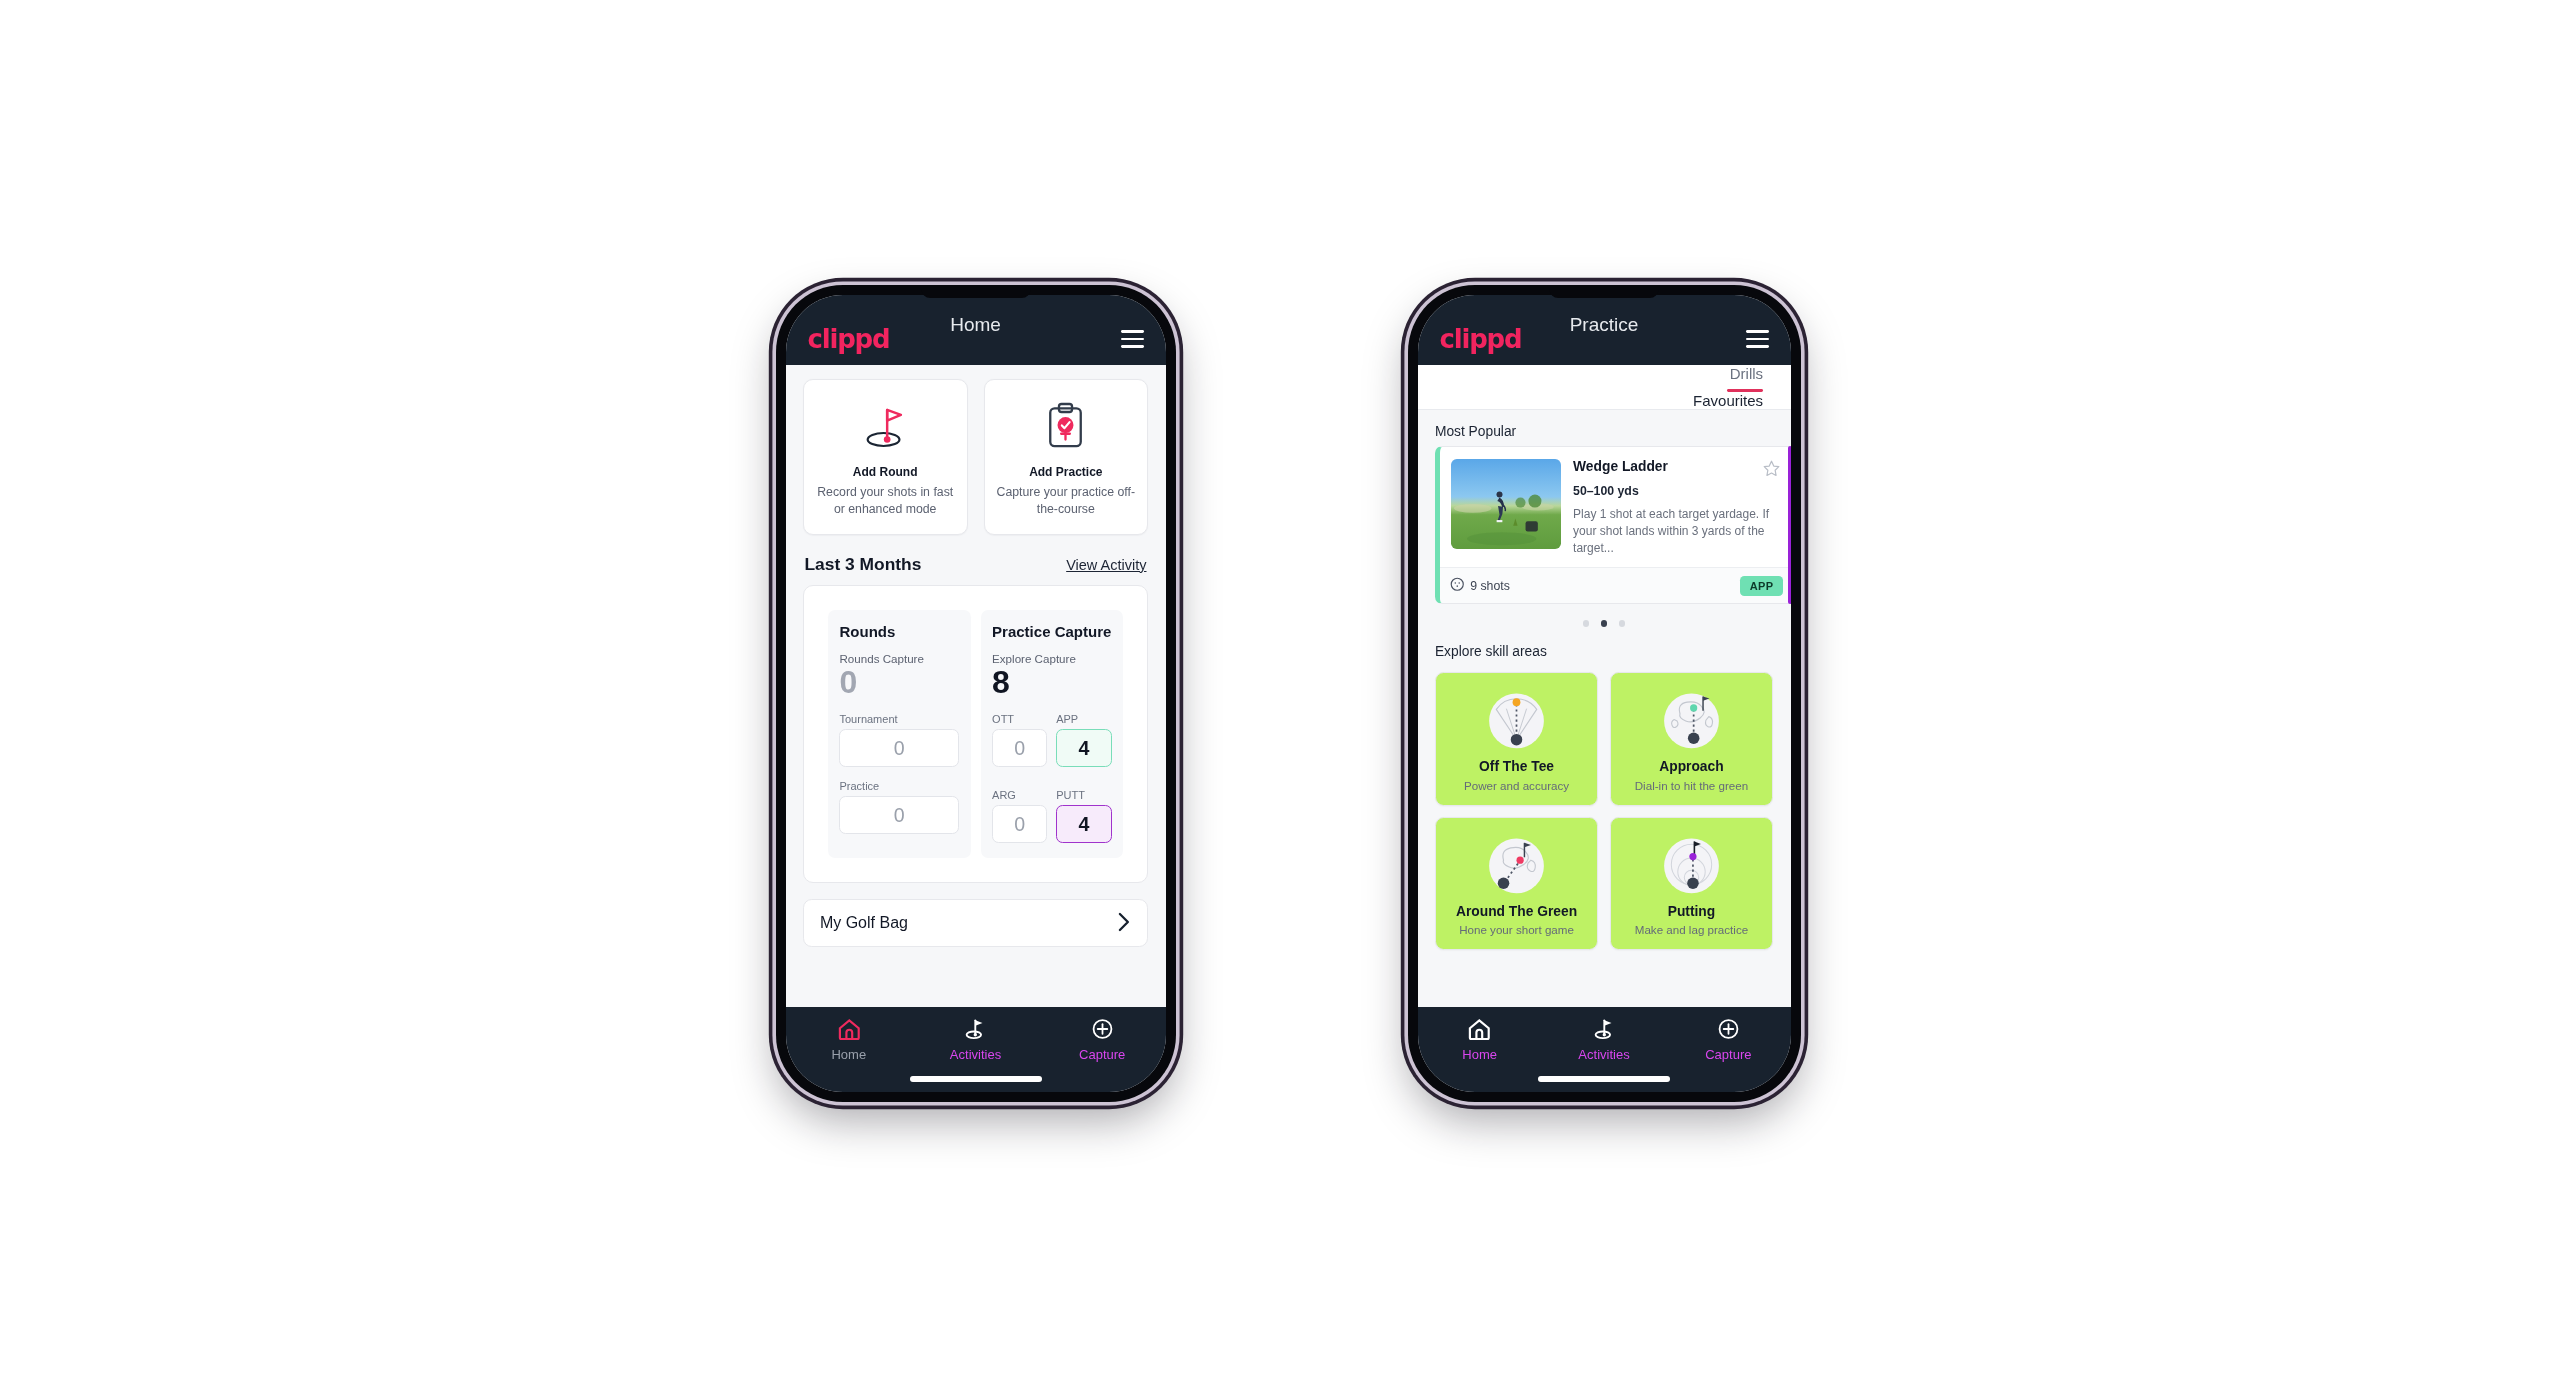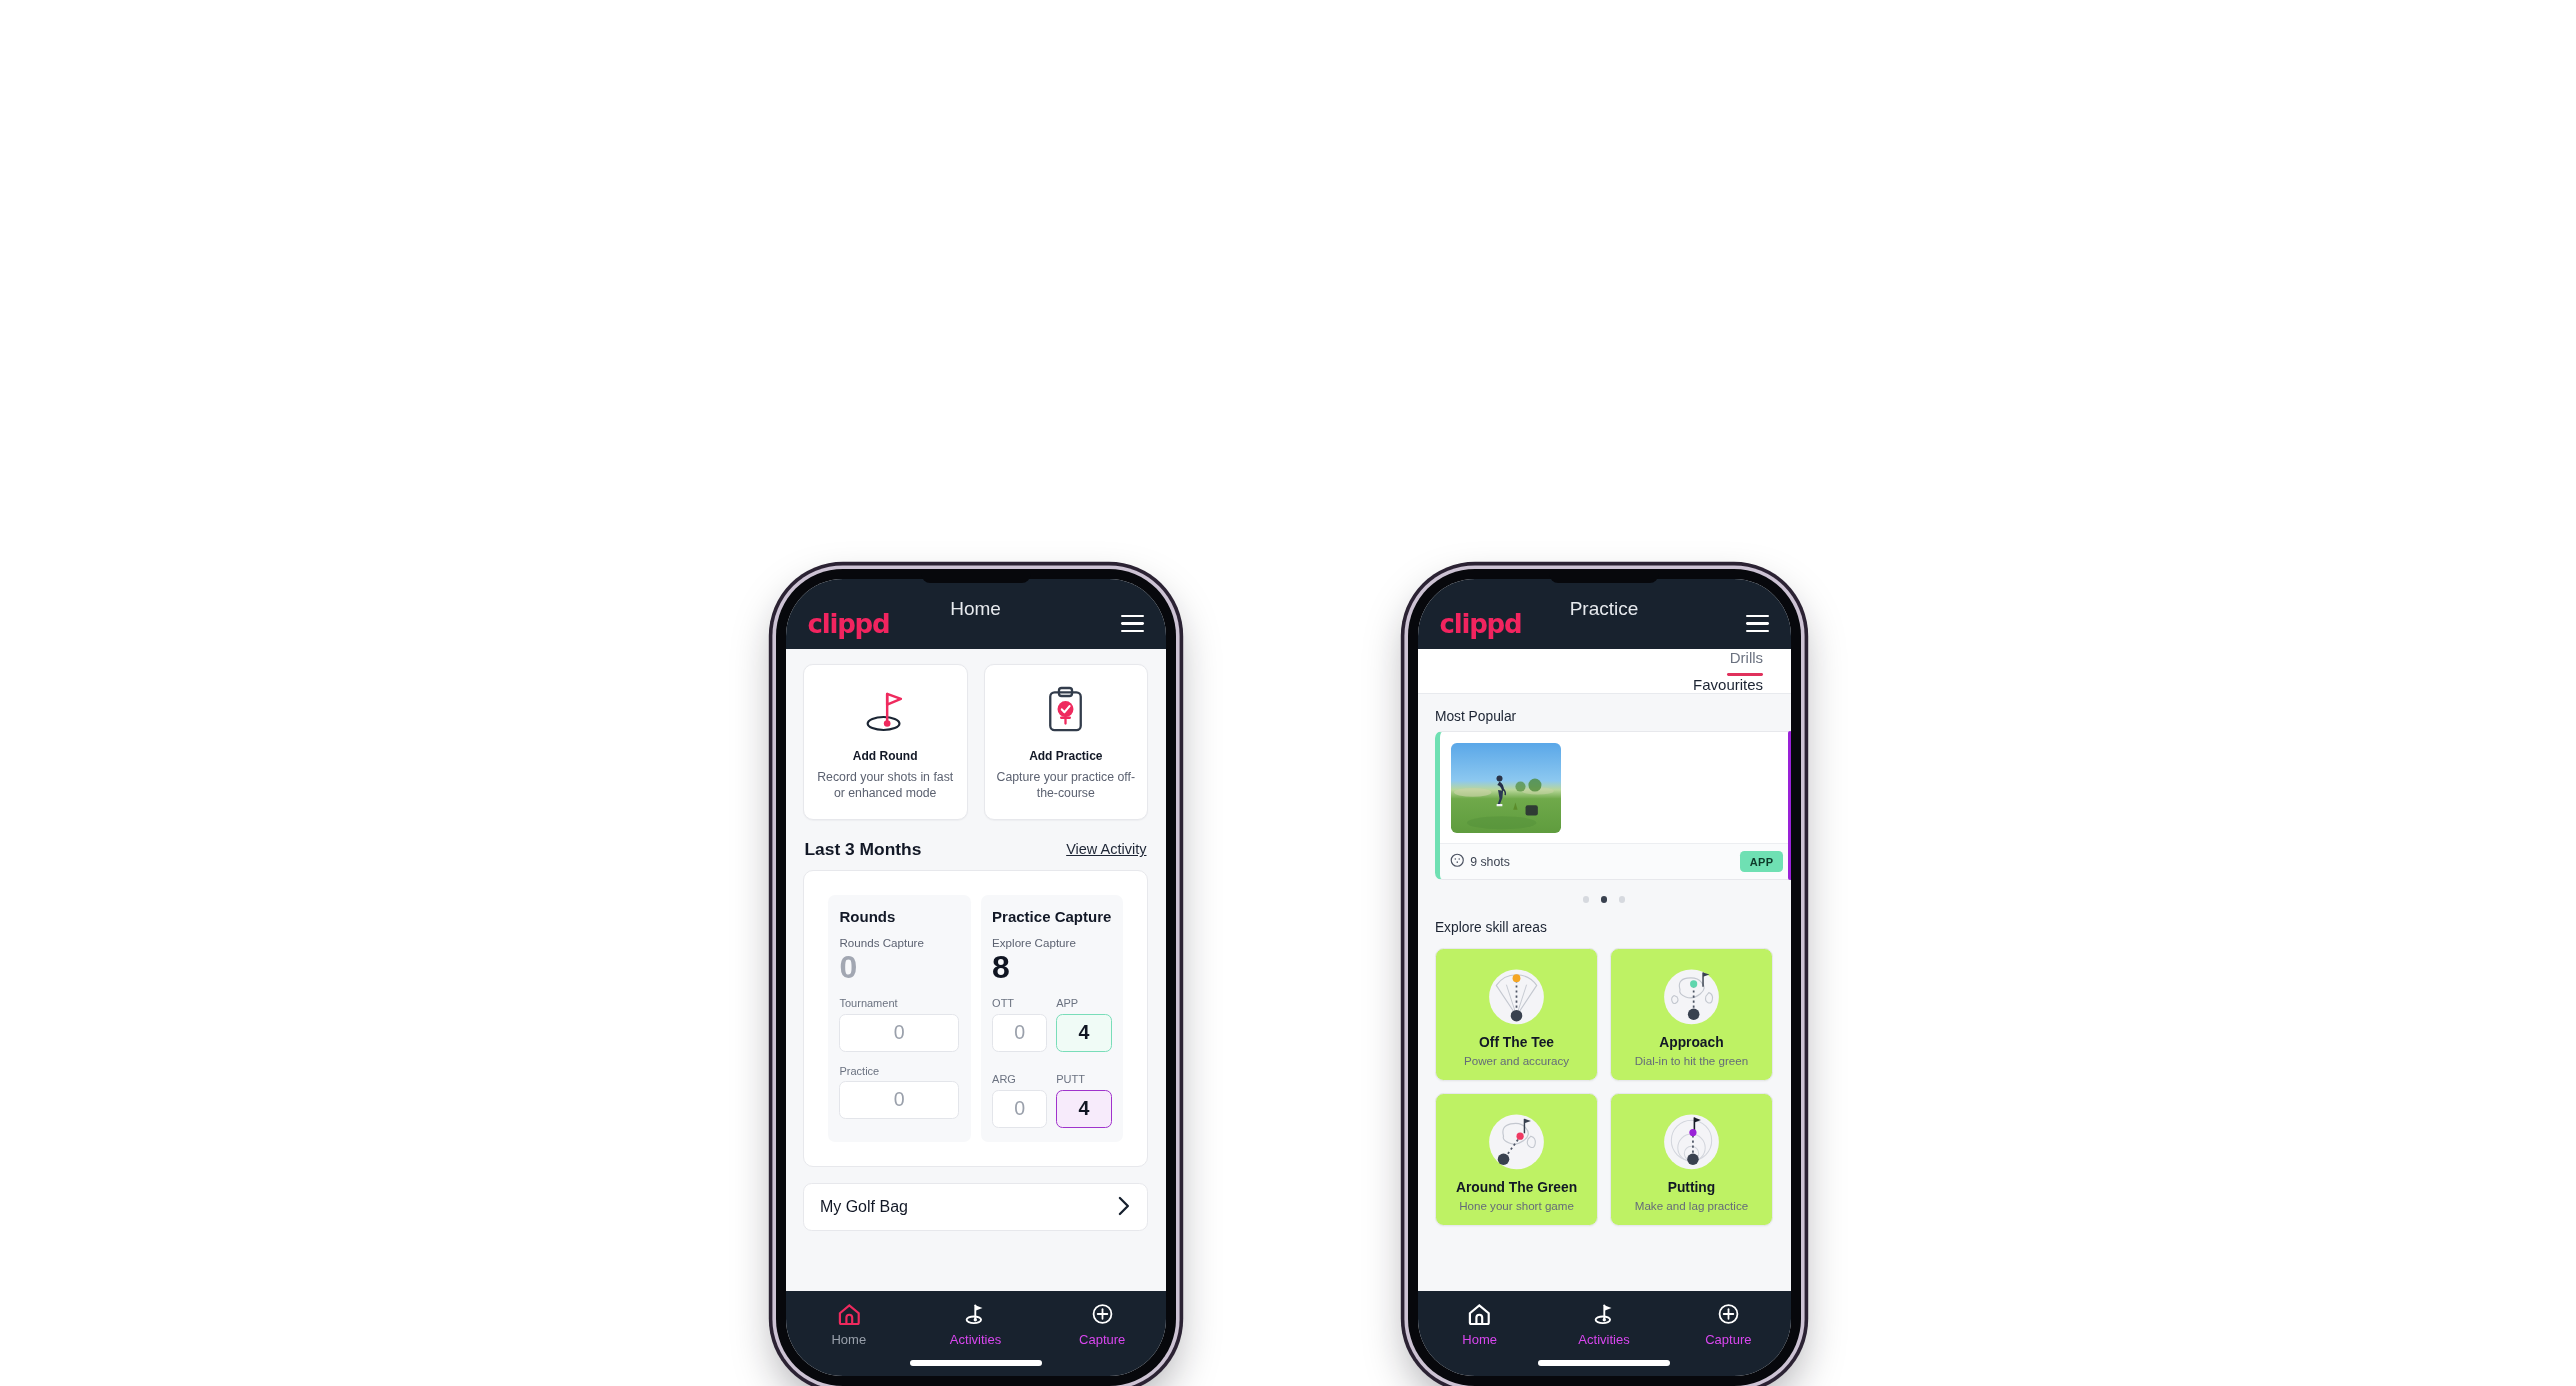--- a/index.html
+++ b/index.html
@@ -6,21 +6,21 @@
   html, body {
     width: 2576px; height: 1386px;
     background: #ffffff;
     font-family: "Liberation Sans", sans-serif;
     overflow: hidden;
   }
   .stage {
     position: relative;
     width: 2576px; height: 1386px;
     display: flex;
-    align-items: flex-end;
+    align-items: center;
     justify-content: center;
     gap: 232px;
   }
 
   
   .phone {
     position: relative;
     width: 400px;
     height: 817px;
     border-radius: 67px;
@@ -523,20 +523,32 @@
                 <svg viewBox="0 0 152 124" width="110" height="90" style="position:absolute;inset:0;">
                   <ellipse cx="30" cy="68" rx="26" ry="6" fill="#c9d3a6" opacity=".65"></ellipse>
                   <ellipse cx="120" cy="66" rx="22" ry="5" fill="#c9d3a6" opacity=".55"></ellipse>
                   <circle cx="116" cy="58" r="9" fill="#4e8a3a" opacity=".8"></circle>
                   <circle cx="96" cy="60" r="7" fill="#4e8a3a" opacity=".7"></circle>
                   <rect x="103" y="86" width="17" height="14" rx="3" fill="#2f3b34"></rect>
                   <ellipse cx="70" cy="110" rx="48" ry="9" fill="#4c8a37" opacity=".35"></ellipse>
                   <path d="M86 92 l3 -10 l3 10 z" fill="#55821f" opacity=".7"></path>
                 </svg>
               </div>
+              <div class="drill-meta">
+                <div class="drill-title">
+                  <span>Wedge Ladder</span>
+                  <span class="star">
+                    <svg width="19" height="19" viewBox="0 0 26 26">
+                      <path d="M13 3 l3.1 6.6 L23 10.5 l-5 4.9 1.2 7.1 L13 19.2 6.8 22.5 8 15.4 3 10.5 l6.9 -0.9 Z" fill="none" stroke="#b9bec7" stroke-width="1.7" stroke-linejoin="round"></path>
+                    </svg>
+                  </span>
+                </div>
+                <div class="drill-yds">50–100 yds</div>
+                <div class="drill-desc">Play 1 shot at each target yardage. If your shot lands within 3 yards of the target...</div>
+              </div>
             </div>
             <div class="drill-foot">
               <span class="shots">
                 <span>
                   <svg width="14.5" height="14.5" viewBox="0 0 20 20">
                     <circle cx="10" cy="10" r="8.3" fill="none" stroke="#4b5261" stroke-width="1.6"></circle>
                     <circle cx="7.3" cy="8.4" r="1.05" fill="#4b5261"></circle>
                     <circle cx="12.7" cy="8.4" r="1.05" fill="#4b5261"></circle>
                     <circle cx="10" cy="12.6" r="1.05" fill="#4b5261"></circle>
                   </svg>

